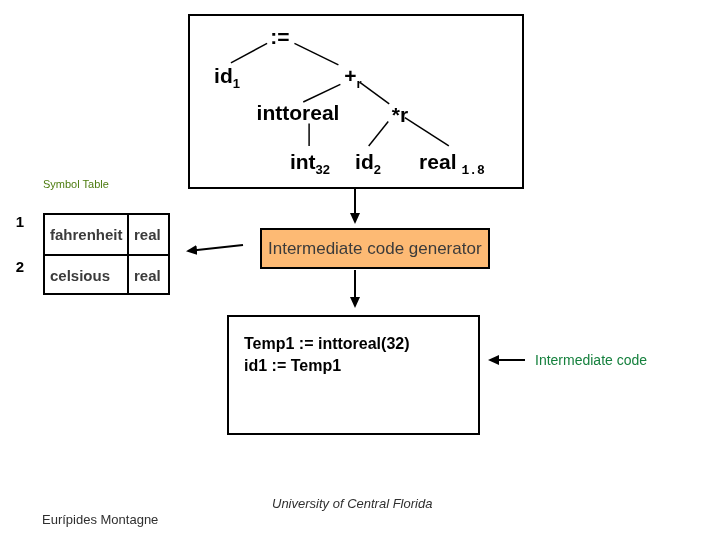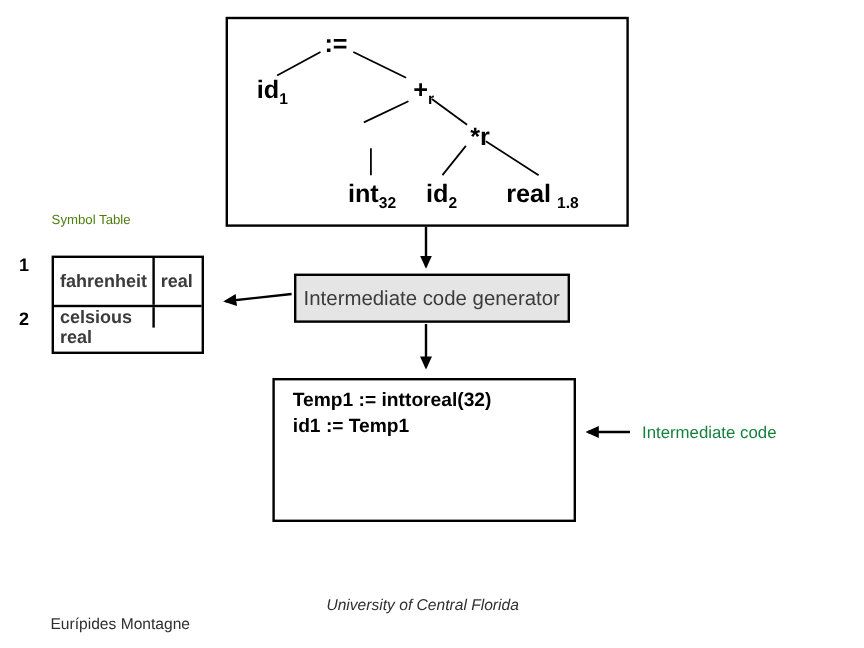--- a/index.html
+++ b/index.html
@@ -25,21 +25,21 @@
   .node {
     position: absolute;
     transform: translateX(-50%);
     font-weight: bold;
     font-size: 21px;
     color: #000;
     white-space: nowrap;
     line-height: 1.1;
   }
   .node sub { font-size: 13px; font-weight: bold; vertical-align: -5px; line-height: 0; }
-  .node sub.gap { margin-left: 5px; }
+  .node sub.gap { margin-left: 5px; font-family: Liberation Mono, monospace; }
 
   
   .overlay {
     position: absolute; left: 0; top: 0;
     width: 720px; height: 540px;
     pointer-events: none;
     z-index: 5;
   }
 
   
@@ -53,52 +53,52 @@
     font-size: 15px; font-weight: bold; color: #000;
   }
   .sym-table {
     left: 43px; top: 213px;
     width: 127px; height: 82px;
     border: 2px solid #000;
     box-sizing: border-box;
     background: #fff;
   }
   .sym-row { display: flex; height: 39px; font-weight: bold; }
-  .sym-row.second { border-top: 2px solid #000; flex-direction: column; }
+  .sym-row.second { border-top: 2px solid #000; }
   .cell {
     display: flex; align-items: center;
     padding-left: 5px;
     font-size: 15px; color: #3b3b3b;
     box-sizing: border-box;
     white-space: nowrap; overflow: hidden;
   }
   .cell.name { width: 84px; border-right: 2px solid #000; }
   .cell.type { width: 39px; }
 
   
   .gen-box {
-    left: 245px; top: 228px;
+    left: 260px; top: 228px;
     width: 230px; height: 41px;
     border: 2px solid #000;
     box-sizing: border-box;
-    background: #e5e5e5;
+    background: #fdba74;
     display: flex; align-items: center;
     padding-left: 6px;
     font-size: 17px; color: #3b3b3b;
     white-space: nowrap;
   }
 
   
   .code-box {
     left: 227px; top: 315px;
     width: 253px; height: 120px;
     border: 2px solid #000;
     box-sizing: border-box;
     background: #fff;
-    padding: 6px 0 0 15px;
+    padding: 16px 0 0 15px;
     font-size: 16px; font-weight: bold; color: #000;
     line-height: 22px;
     white-space: nowrap;
   }
 
   
   .ic-label {
     left: 535px; top: 352px;
     font-size: 14px; color: #15803d;
     white-space: nowrap;
@@ -135,20 +135,23 @@
     </svg>
     <div class="node" style="left:90px; top:9px">
       <span>:=</span>
     </div>
     <div class="node" style="left:37px; top:48px">
       <span>id</span><sub>1</sub>
     </div>
     <div class="node" style="left:163px; top:48px">
       <span>+</span><sub>r</sub>
     </div>
+    <div class="node" style="left:108px; top:85px">
+      <span>inttoreal</span>
+    </div>
     <div class="node" style="left:210px; top:87px">
       <span>*r</span>
     </div>
     <div class="node" style="left:120px; top:134px">
       <span>int</span><sub>32</sub>
     </div>
     <div class="node" style="left:178px; top:134px">
       <span>id</span><sub>2</sub>
     </div>
     <div class="node" style="left:262px; top:134px">

